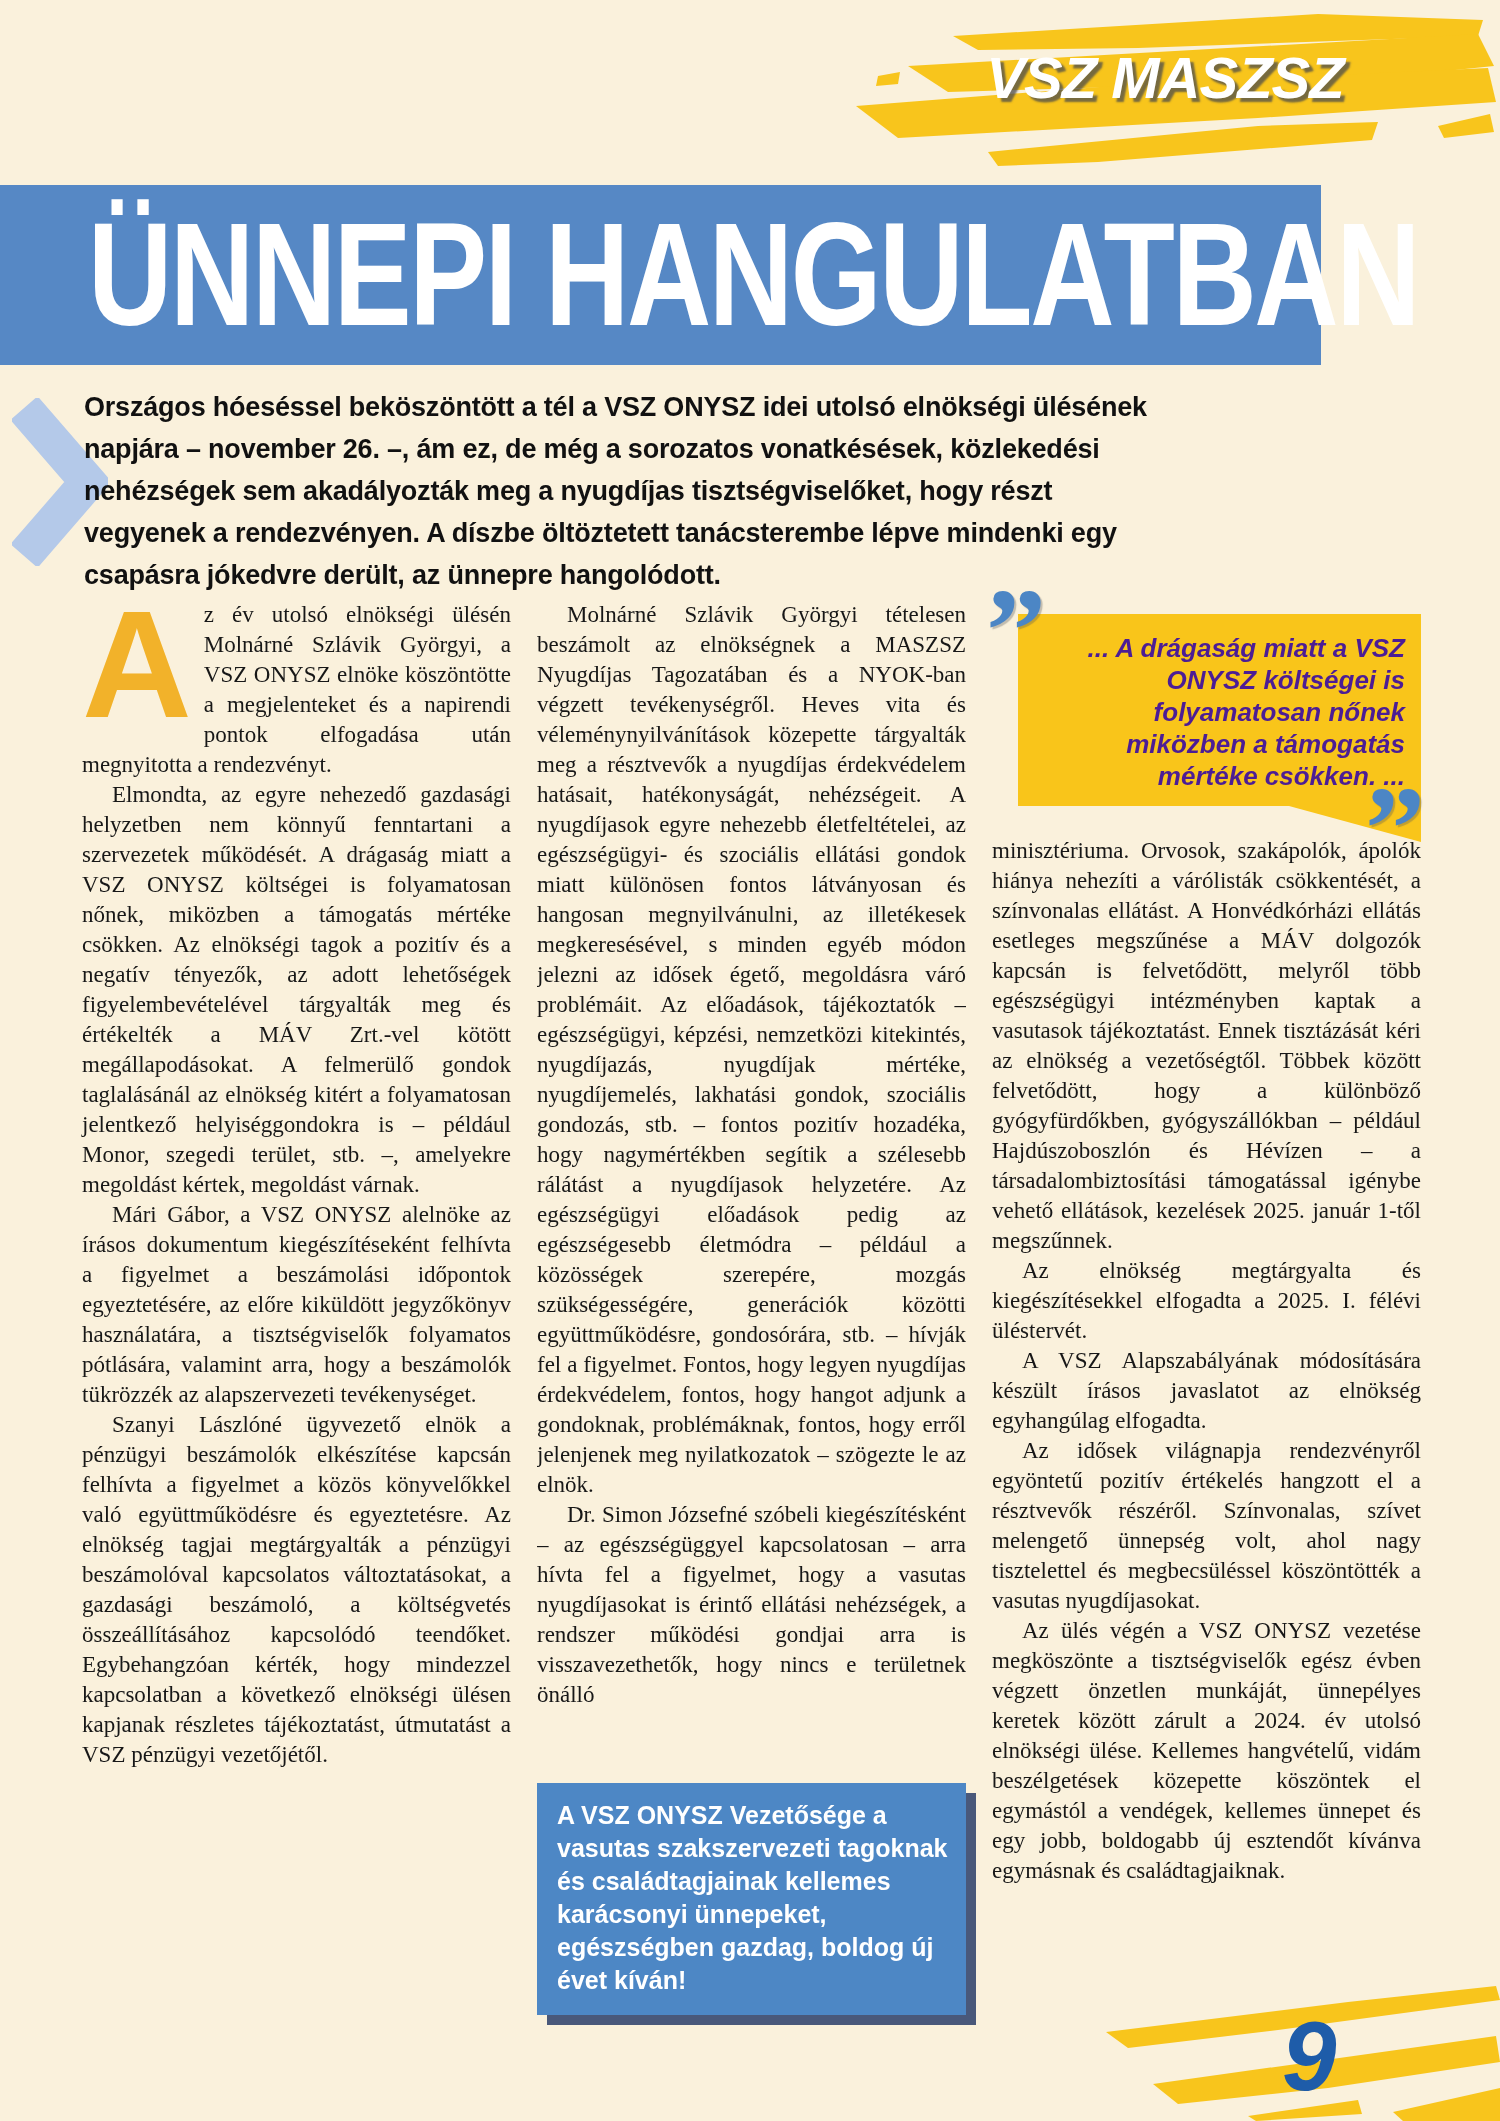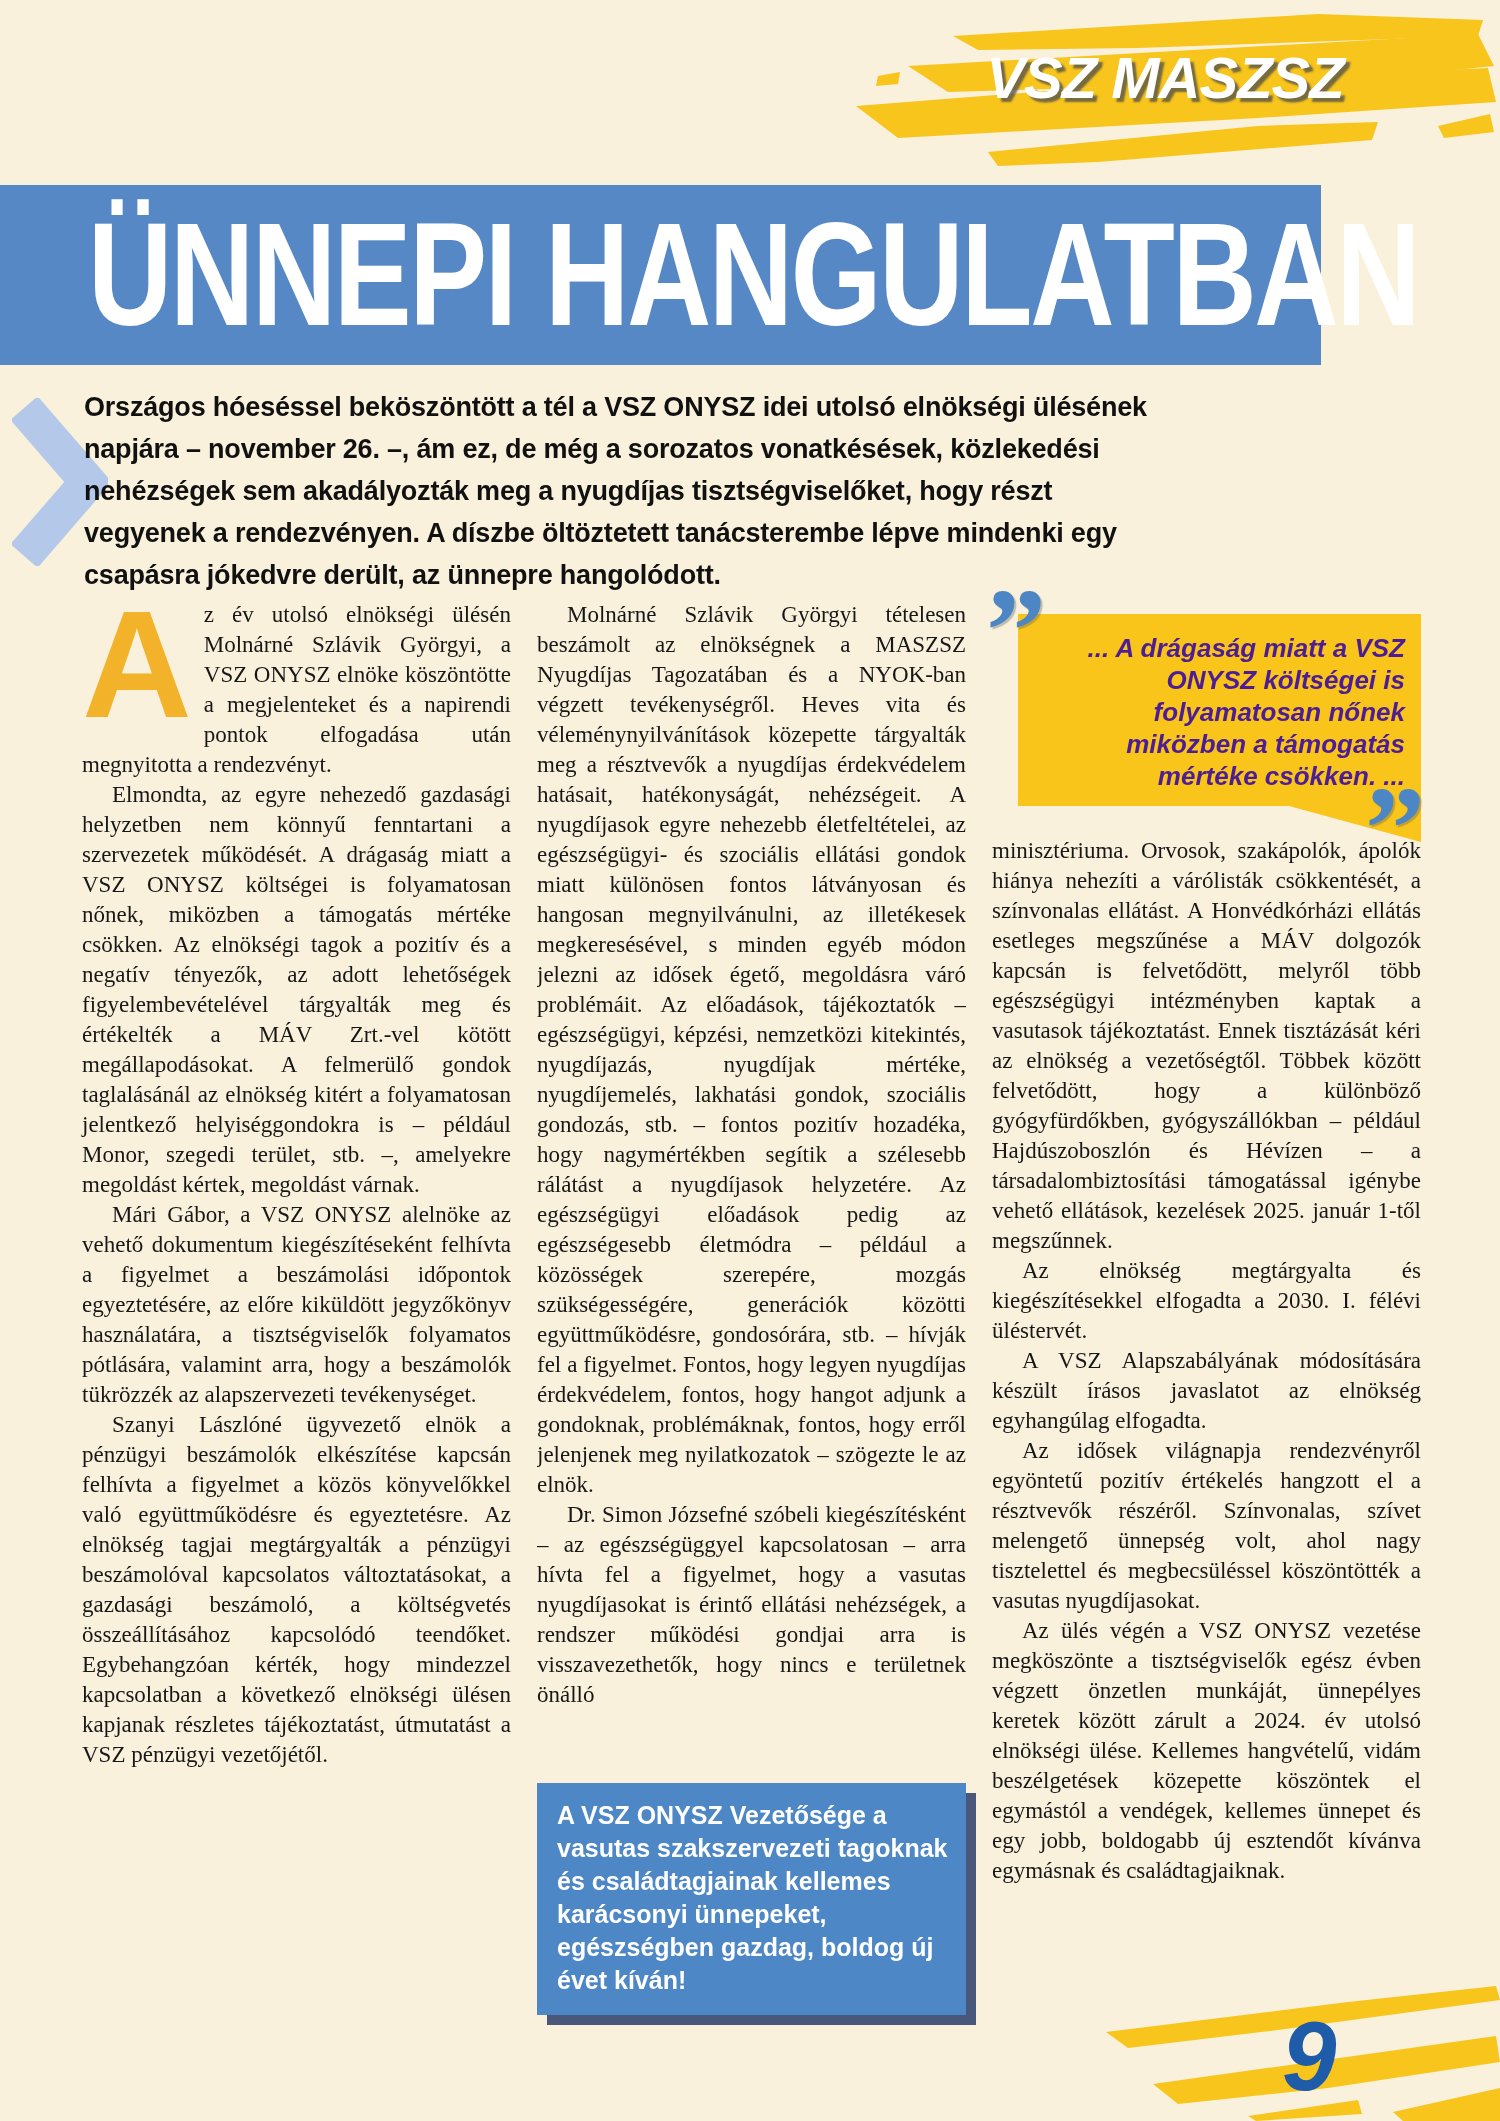--- a/index.html
+++ b/index.html
@@ -120,21 +120,21 @@
   <svg class="lead-chevron" viewBox="0 0 96 168" aria-hidden="true">
     <polyline points="12,10 76,84 12,158" fill="none" stroke="#B4C9E9" stroke-width="36"></polyline>
   </svg>
   <div class="lead">Országos hóeséssel beköszöntött a tél a VSZ ONYSZ idei utolsó elnökségi ülésének napjára – november 26. –, ám ez, de még a sorozatos vonatkésések, közlekedési nehézségek sem akadályozták meg a nyugdíjas tisztségviselőket, hogy részt vegyenek a rendezvényen. A díszbe öltöztetett tanácsterembe lépve mindenki egy csapásra jókedvre derült, az ünnepre hangolódott.</div>
 
   <div class="columns">
 
     <div class="col col1">
       <p class="noindent"><span class="dropcap">A</span><span>z év utolsó elnökségi ülésén Molnárné Szlávik Györgyi, a VSZ ONYSZ elnöke köszöntötte a megjelenteket és a napirendi pontok elfogadása után megnyitotta a rendezvényt.</span></p>
       <p>Elmondta, az egyre nehezedő gazdasági helyzetben nem könnyű fenntartani a szervezetek működését. A drágaság miatt a VSZ ONYSZ költségei is folyamatosan nőnek, miközben a támogatás mértéke csökken. Az elnökségi tagok a pozitív és a negatív tényezők, az adott lehetőségek figyelembevételével tárgyalták meg és értékelték a MÁV Zrt.-vel kötött megállapodásokat. A felmerülő gondok taglalásánál az elnökség kitért a folyamatosan jelentkező helyiséggondokra is – például Monor, szegedi terület, stb. –, amelyekre megoldást kértek, megoldást várnak.</p>
-      <p>Mári Gábor, a VSZ ONYSZ alelnöke az vehető dokumentum kiegészítéseként felhívta a figyelmet a beszámolási időpontok egyeztetésére, az előre kiküldött jegyzőkönyv használatára, a tisztségviselők folyamatos pótlására, valamint arra, hogy a beszámolók tükrözzék az alapszervezeti tevékenységet.</p>
+      <p>Mári Gábor, a VSZ ONYSZ alelnöke az írásos dokumentum kiegészítéseként felhívta a figyelmet a beszámolási időpontok egyeztetésére, az előre kiküldött jegyzőkönyv használatára, a tisztségviselők folyamatos pótlására, valamint arra, hogy a beszámolók tükrözzék az alapszervezeti tevékenységet.</p>
       <p>Szanyi Lászlóné ügyvezető elnök a pénzügyi beszámolók elkészítése kapcsán felhívta a figyelmet a közös könyvelőkkel való együttműködésre és egyeztetésre. Az elnökség tagjai megtárgyalták a pénzügyi beszámolóval kapcsolatos változtatásokat, a gazdasági beszámoló, a költségvetés összeállításához kapcsolódó teendőket. Egybehangzóan kérték, hogy mindezzel kapcsolatban a következő elnökségi ülésen kapjanak részletes tájékoztatást, útmutatást a VSZ pénzügyi vezetőjétől.</p>
     </div>
 
     <div class="col col2">
       <div class="col2-text">
         <p>Molnárné Szlávik Györgyi tételesen beszámolt az elnökségnek a MASZSZ Nyugdíjas Tagozatában és a NYOK-ban végzett tevékenységről. Heves vita és véleménynyilvánítások közepette tárgyalták meg a résztvevők a nyugdíjas érdekvédelem hatásait, hatékonyságát, nehézségeit. A nyugdíjasok egyre nehezebb életfeltételei, az egészségügyi- és szociális ellátási gondok miatt különösen fontos látványosan és hangosan megnyilvánulni, az illetékesek megkeresésével, s minden egyéb módon jelezni az idősek égető, megoldásra váró problémáit. Az előadások, tájékoztatók – egészségügyi, képzési, nemzetközi kitekintés, nyugdíjazás, nyugdíjak mértéke, nyugdíjemelés, lakhatási gondok, szociális gondozás, stb. – fontos pozitív hozadéka, hogy nagymértékben segítik a szélesebb rálátást a nyugdíjasok helyzetére. Az egészségügyi előadások pedig az egészségesebb életmódra – például a közösségek szerepére, mozgás szükségességére, generációk közötti együttműködésre, gondosórára, stb. – hívják fel a figyelmet. Fontos, hogy legyen nyugdíjas érdekvédelem, fontos, hogy hangot adjunk a gondoknak, problémáknak, fontos, hogy erről jelenjenek meg nyilatkozatok – szögezte le az elnök.</p>
         <p>Dr. Simon Józsefné szóbeli kiegészítésként – az egészségüggyel kapcsolatosan – arra hívta fel a figyelmet, hogy a vasutas nyugdíjasokat is érintő ellátási nehézségek, a rendszer működési gondjai arra is visszavezethetők, hogy nincs e területnek önálló</p>
       </div>
       <div class="greeting-box">
         <div class="greeting-text">A VSZ ONYSZ Vezetősége a vasutas szakszervezeti tagoknak és családtagjainak kellemes karácsonyi ünnepeket, egészségben gazdag, boldog új évet kíván!</div>
@@ -144,21 +144,21 @@
     <div class="col col3">
       <div class="quote-wrap">
         <span class="quote-mark open">”</span>
         <div class="quote-box">
           <div class="quote-text">... A drágaság miatt a VSZ ONYSZ költségei is folyamatosan nőnek miközben a támogatás mértéke csökken. ...</div>
           <div class="quote-tail"></div>
         </div>
         <span class="quote-mark close">”</span>
       </div>
       <p class="noindent">minisztériuma. Orvosok, szakápolók, ápolók hiánya nehezíti a várólisták csökkentését, a színvonalas ellátást. A Honvédkórházi ellátás esetleges megszűnése a MÁV dolgozók kapcsán is felvetődött, melyről több egészségügyi intézményben kaptak a vasutasok tájékoztatást. Ennek tisztázását kéri az elnökség a vezetőségtől. Többek között felvetődött, hogy a különböző gyógyfürdőkben, gyógyszállókban – például Hajdúszoboszlón és Hévízen – a társadalombiztosítási támogatással igénybe vehető ellátások, kezelések 2025. január 1-től megszűnnek.</p>
-      <p>Az elnökség megtárgyalta és kiegészítésekkel elfogadta a 2030. I. félévi üléstervét.</p>
+      <p>Az elnökség megtárgyalta és kiegészítésekkel elfogadta a 2025. I. félévi üléstervét.</p>
       <p>A VSZ Alapszabályának módosítására készült írásos javaslatot az elnökség egyhangúlag elfogadta.</p>
       <p>Az idősek világnapja rendezvényről egyöntetű pozitív értékelés hangzott el a résztvevők részéről. Színvonalas, szívet melengető ünnepség volt, ahol nagy tisztelettel és megbecsüléssel köszöntötték a vasutas nyugdíjasokat.</p>
       <p>Az ülés végén a VSZ ONYSZ vezetése megköszönte a tisztségviselők egész évben végzett önzetlen munkáját, ünnepélyes keretek között zárult a 2024. év utolsó elnökségi ülése. Kellemes hangvételű, vidám beszélgetések közepette köszöntek el egymástól a vendégek, kellemes ünnepet és egy jobb, boldogabb új esztendőt kívánva egymásnak és családtagjaiknak.</p>
     </div>
 
   </div>
 
   <svg class="bottom-brush" viewBox="0 0 402 137" aria-hidden="true">
     <g fill="#F8C51C">
       <polygon points="8,48 250,18 398,2 402,16 180,46 30,64"></polygon>

